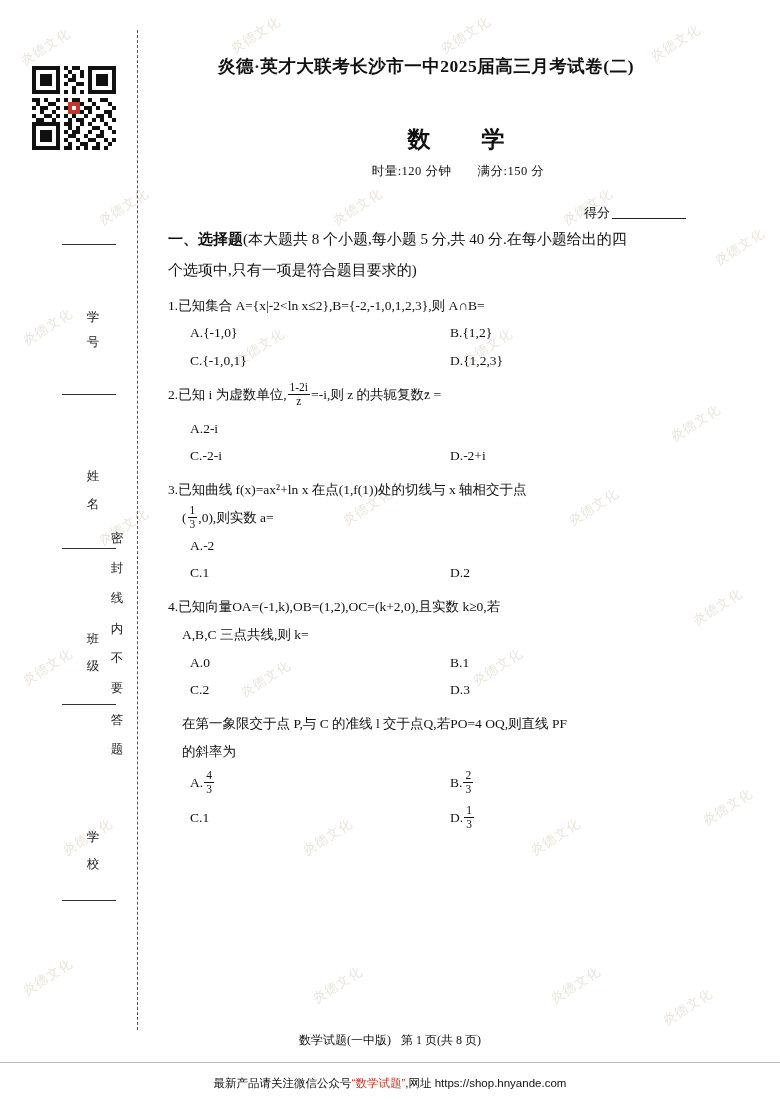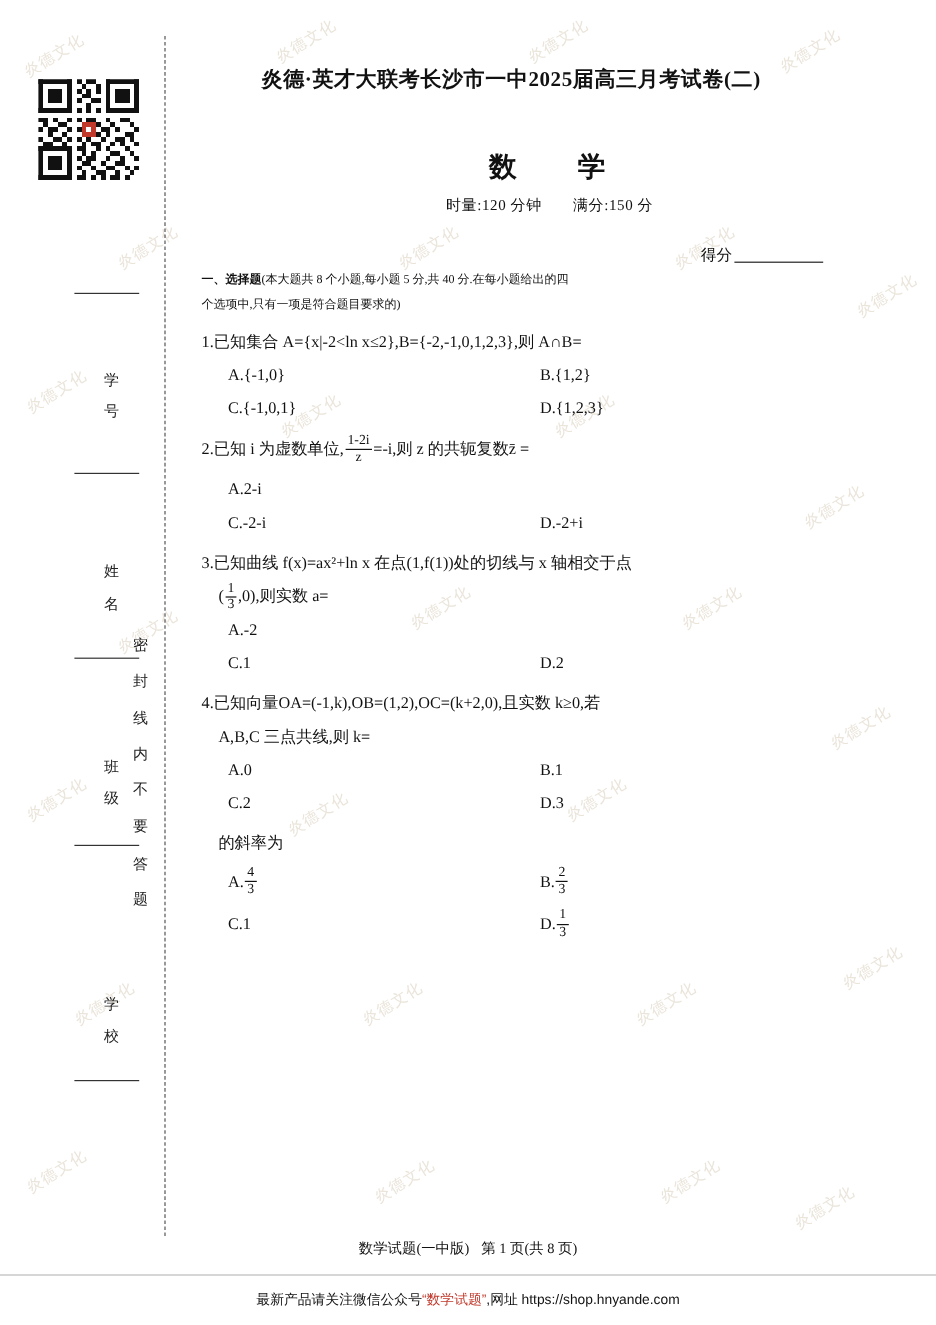--- a/index.html
+++ b/index.html
@@ -112,21 +112,21 @@
     position: absolute;
     left: 32px;
     top: 66px;
     width: 84px;
     height: 84px;
   }
   .qr svg { display:block; }
 
   
   .sec-head {
-    font-size: 10px;
+    font-size: 15px;
     line-height: 2.05;
     margin-top: 14px;
   }
   .sec-head b { font-weight: bold; }
   .q {
     font-size: 13.5px;
     line-height: 2.05;
     margin-top: 6px;
   }
   .q .stem { display: block; font-family: Liberation Serif, serif; }
@@ -414,20 +414,21 @@
         <div class="o"><span>A.</span><span>0</span></div>
         <div class="o"><span>B.</span><span>1</span></div>
       </div>
       <div class="opts">
         <div class="o"><span>C.</span><span>2</span></div>
         <div class="o"><span>D.</span><span>3</span></div>
       </div>
     </div>
 
     <div class="q">
+      <span class="stem indent">在第一象限交于点 P,与 C 的准线 l 交于点Q,若PO=4 OQ,则直线 PF</span>
       <span class="stem indent">的斜率为</span>
       <div class="opts" style="line-height:2.6">
         <div class="o"><span>A.</span><span class="frac"><span class="num">4</span><span class="den">3</span></span></div>
         <div class="o"><span>B.</span><span class="frac"><span class="num">2</span><span class="den">3</span></span></div>
       </div>
       <div class="opts" style="line-height:2.6">
         <div class="o"><span>C.</span><span>1</span></div>
         <div class="o"><span>D.</span><span class="frac"><span class="num">1</span><span class="den">3</span></span></div>
       </div>
     </div>

